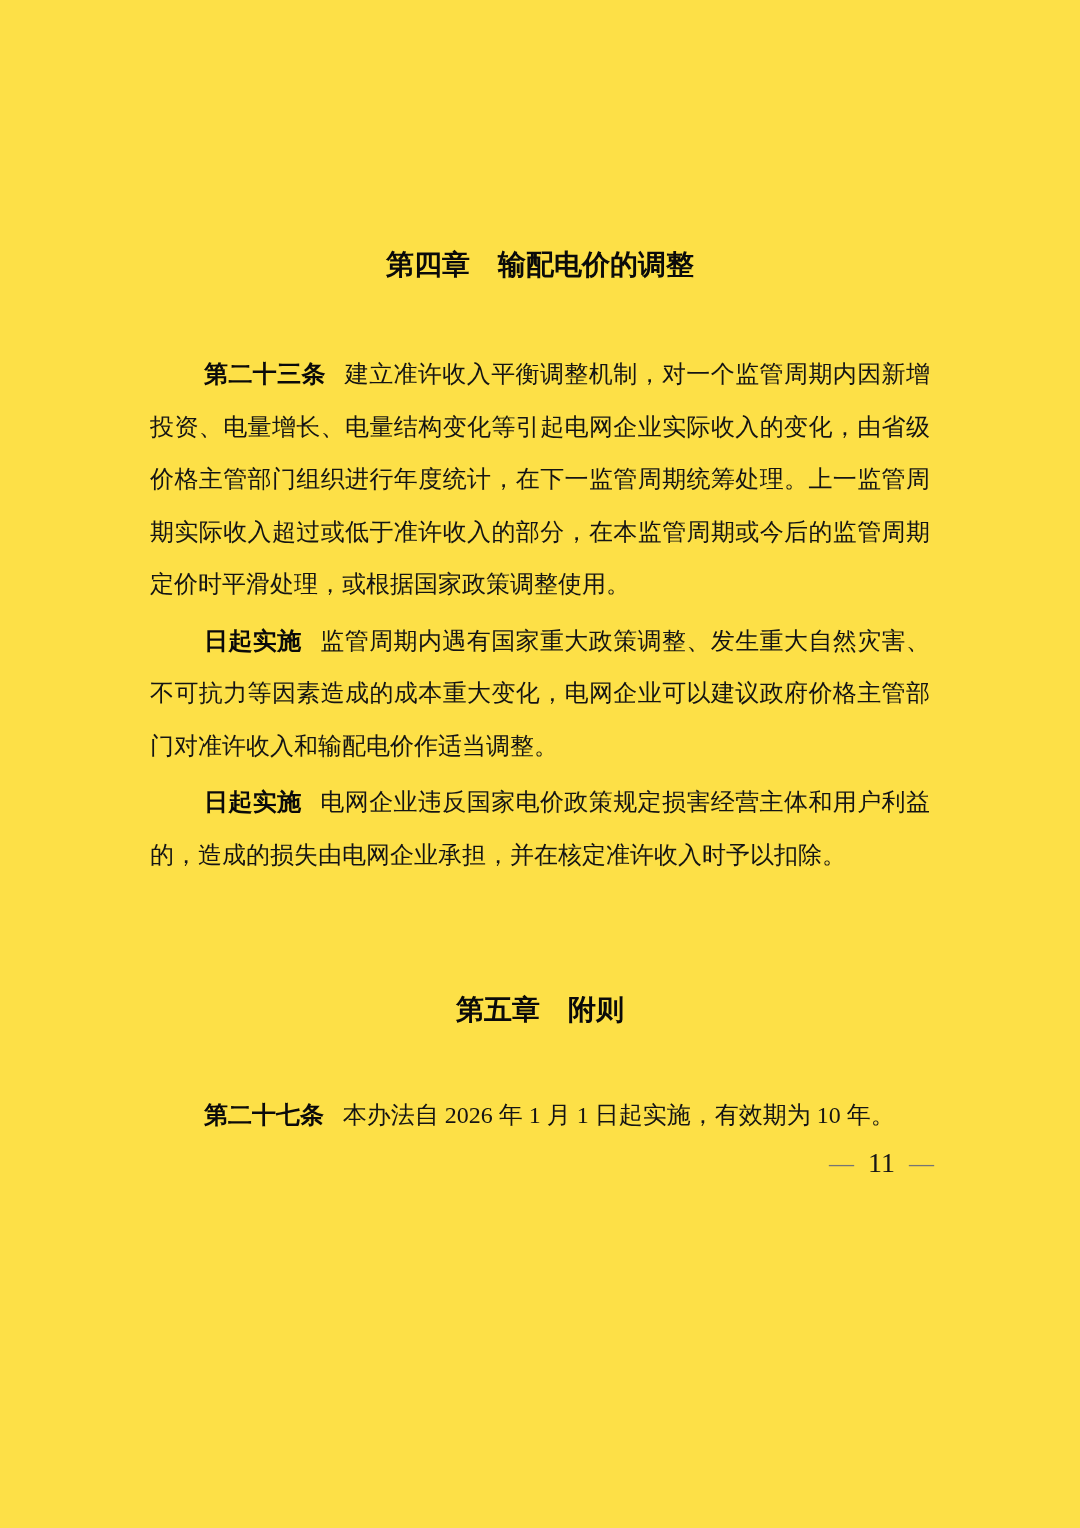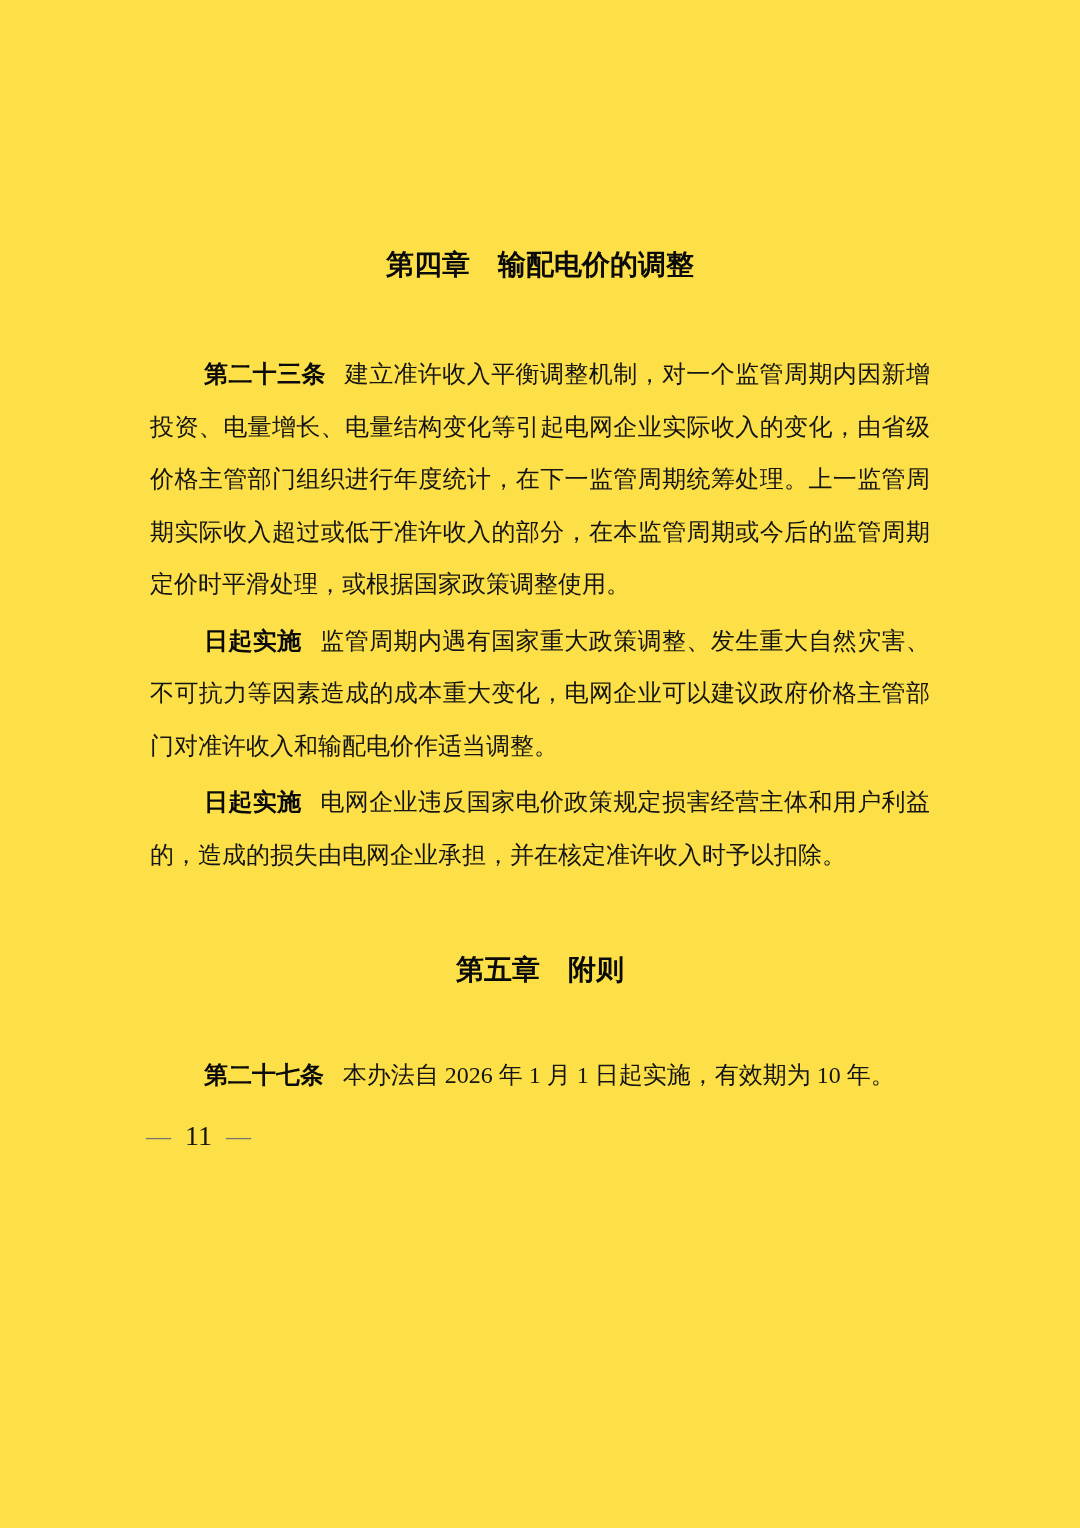--- a/index.html
+++ b/index.html
@@ -25,44 +25,44 @@
     line-height: 40px;
     text-align: center;
     color: #0a0a0a;
     margin: 0;
   }
   .chapter-heading.ch4 {
     margin-top: 245px;
     margin-bottom: 63px;
   }
   .chapter-heading.ch5 {
-    margin-top: 69px;
+    margin-top: 109px;
     margin-bottom: 59px;
     font-family: Liberation Serif, serif;
   }
   .article {
     font-family: "Liberation Serif", "DejaVu Serif", serif;
     font-size: 24px;
     line-height: 52.5px;
     margin: 4px;
     text-align: justify;
     text-justify: inter-character;
     text-indent: 54px;
     color: #141414;
   }
   .article-label {
     font-family: "Liberation Sans", "DejaVu Sans", sans-serif;
     font-weight: bold;
     color: #0a0a0a;
     margin-right: 0.78em;
   }
   .page-footer {
-    margin-top: 19px;
+    margin-top: 6px;
     line-height: 30px;
-    text-align: left;
+    text-align: right;
     font-family: "Liberation Serif", "DejaVu Serif", serif;
     font-size: 28px;
     color: #161616;
   }
   .footer-dash {
     color: #757575;
     font-size: 25px;
     letter-spacing: 0;
   }
   .footer-page-num {

